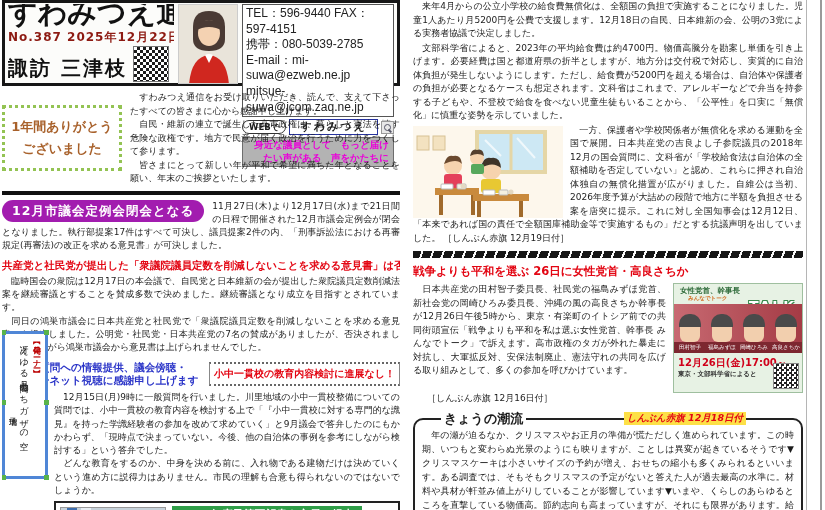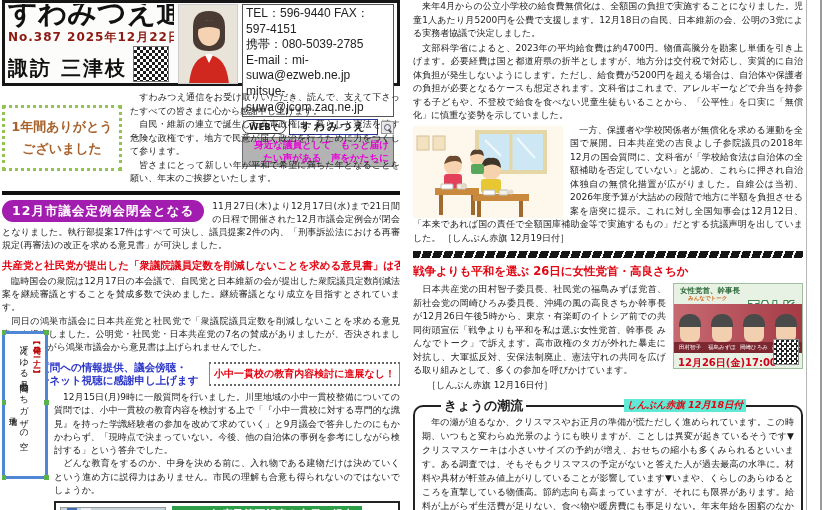--- a/index.html
+++ b/index.html
@@ -70,42 +70,42 @@
   .green-label { display:inline-block; background:#2f9e48; color:#fff; font-weight:bold; font-size:11px; padding:1px 8px; margin-right:5px; }
   .budget-text { font-size:9px; line-height:1.5; text-align:justify; }
 
   
   .body-p { font-size:9px; line-height:1.5; text-align:justify; margin:0 0 1px; }
   .lunch-illo { float:left; width:150px; height:92px; margin:2px 7px 0 0; }
   .credit { font-weight:normal; color:#222; }
   .divider { clear:both; height:7px; margin:6px 0 6px; background:repeating-linear-gradient(110deg,#161616 0 8px,#fafafa 8px 10px); }
   .peace-head { color:#e30613; font-weight:bold; font-size:11.5px; margin:1px 0 4px; white-space:nowrap; }
   .peace-wrap { overflow:hidden; }
-  .flyer { float:right; width:130px; height:86px; margin:0 0 2px 7px; border:1px solid #9fbf9f; background:#e7f2e4; position:relative; overflow:hidden; }
+  .flyer { float:right; width:130px; height:110px; margin:0 0 2px 7px; border:1px solid #9fbf9f; background:#e7f2e4; position:relative; overflow:hidden; }
   .flyer-t1 { position:absolute; top:2px; left:6px; color:#2f6b3a; font-weight:bold; font-size:7.5px; }
   .flyer-t2 { position:absolute; top:11px; left:14px; color:#d2691e; font-size:5.5px; font-weight:bold; }
   .flyer-talk { position:absolute; top:14px; right:6px; color:#fff; font-weight:bold; font-size:14px; letter-spacing:2px; text-shadow:1px 1px 0 #3a8a4d, -1px -1px 0 #3a8a4d, 1px -1px 0 #3a8a4d, -1px 1px 0 #3a8a4d; }
   .flyer-photos { position:absolute; top:20px; left:0; right:0; height:38px; background:linear-gradient(90deg,#c86a72,#a43b45); display:flex; justify-content:space-around; align-items:flex-end; }
   .flyer-photos .head { width:20px; height:26px; background:#f2cfae; border-radius:9px 9px 6px 6px; position:relative; }
   .flyer-photos .head::before { content:''; position:absolute; top:-2px; left:-1px; right:-1px; height:13px; background:#4a4a4a; border-radius:10px 10px 0 0; }
   .flyer-names { position:absolute; top:58px; left:0; right:0; height:11px; background:#7d2730; display:flex; }
   .flyer-names span { flex:1; color:#fff; font-size:5.5px; text-align:center; line-height:11px; overflow:hidden; }
   .flyer-date { position:absolute; top:72px; left:4px; color:#d0021b; font-weight:bold; font-size:10px; }
   .flyer-place { position:absolute; top:86px; left:4px; color:#333; font-size:6.5px; font-weight:bold; }
   .flyer-qr { position:absolute; right:3px; bottom:3px; width:26px; height:26px; border:1px solid #888; background:#fff;
               background-image:repeating-conic-gradient(#222 0% 25%, #fff 0% 50%); background-size:5px 5px; }
-  .peace-credit { font-size:9px; margin:1px 0 0 14px; }
+  .peace-credit { font-size:9px; margin:14px 0 0 14px; }
 
   
   .tide { position:relative; border:2px solid #222; border-radius:10px; margin-top:13px; padding:8px 7px 4px; background:#fff; }
   .tide-head { position:absolute; top:-9px; left:10px; right:10px; display:flex; align-items:center; }
   .tide-line { border-top:2.5px solid #222; }
   .tl-a { width:16px; } .tl-b { flex:1.2; margin:0 2px; } .tl-c { flex:0.55; margin-left:2px; }
   .tide-title { font-weight:bold; font-size:13px; padding:0 3px; background:#fff; line-height:16px; white-space:nowrap; }
-  .tide-credit { color:#e30613; font-weight:bold; font-size:9.5px; font-style:italic; padding:0 3px; background:#5eead4; white-space:nowrap; }
+  .tide-credit { color:#e30613; font-weight:bold; font-size:9.5px; font-style:italic; padding:0 3px; background:#fde047; white-space:nowrap; }
   .tide-body { font-size:9px; line-height:1.57; text-align:justify; }
 </style>
 </head>
 <body>
 
 <div class="spread">
 
   <div class="page-left">
 
     <div class="header">

